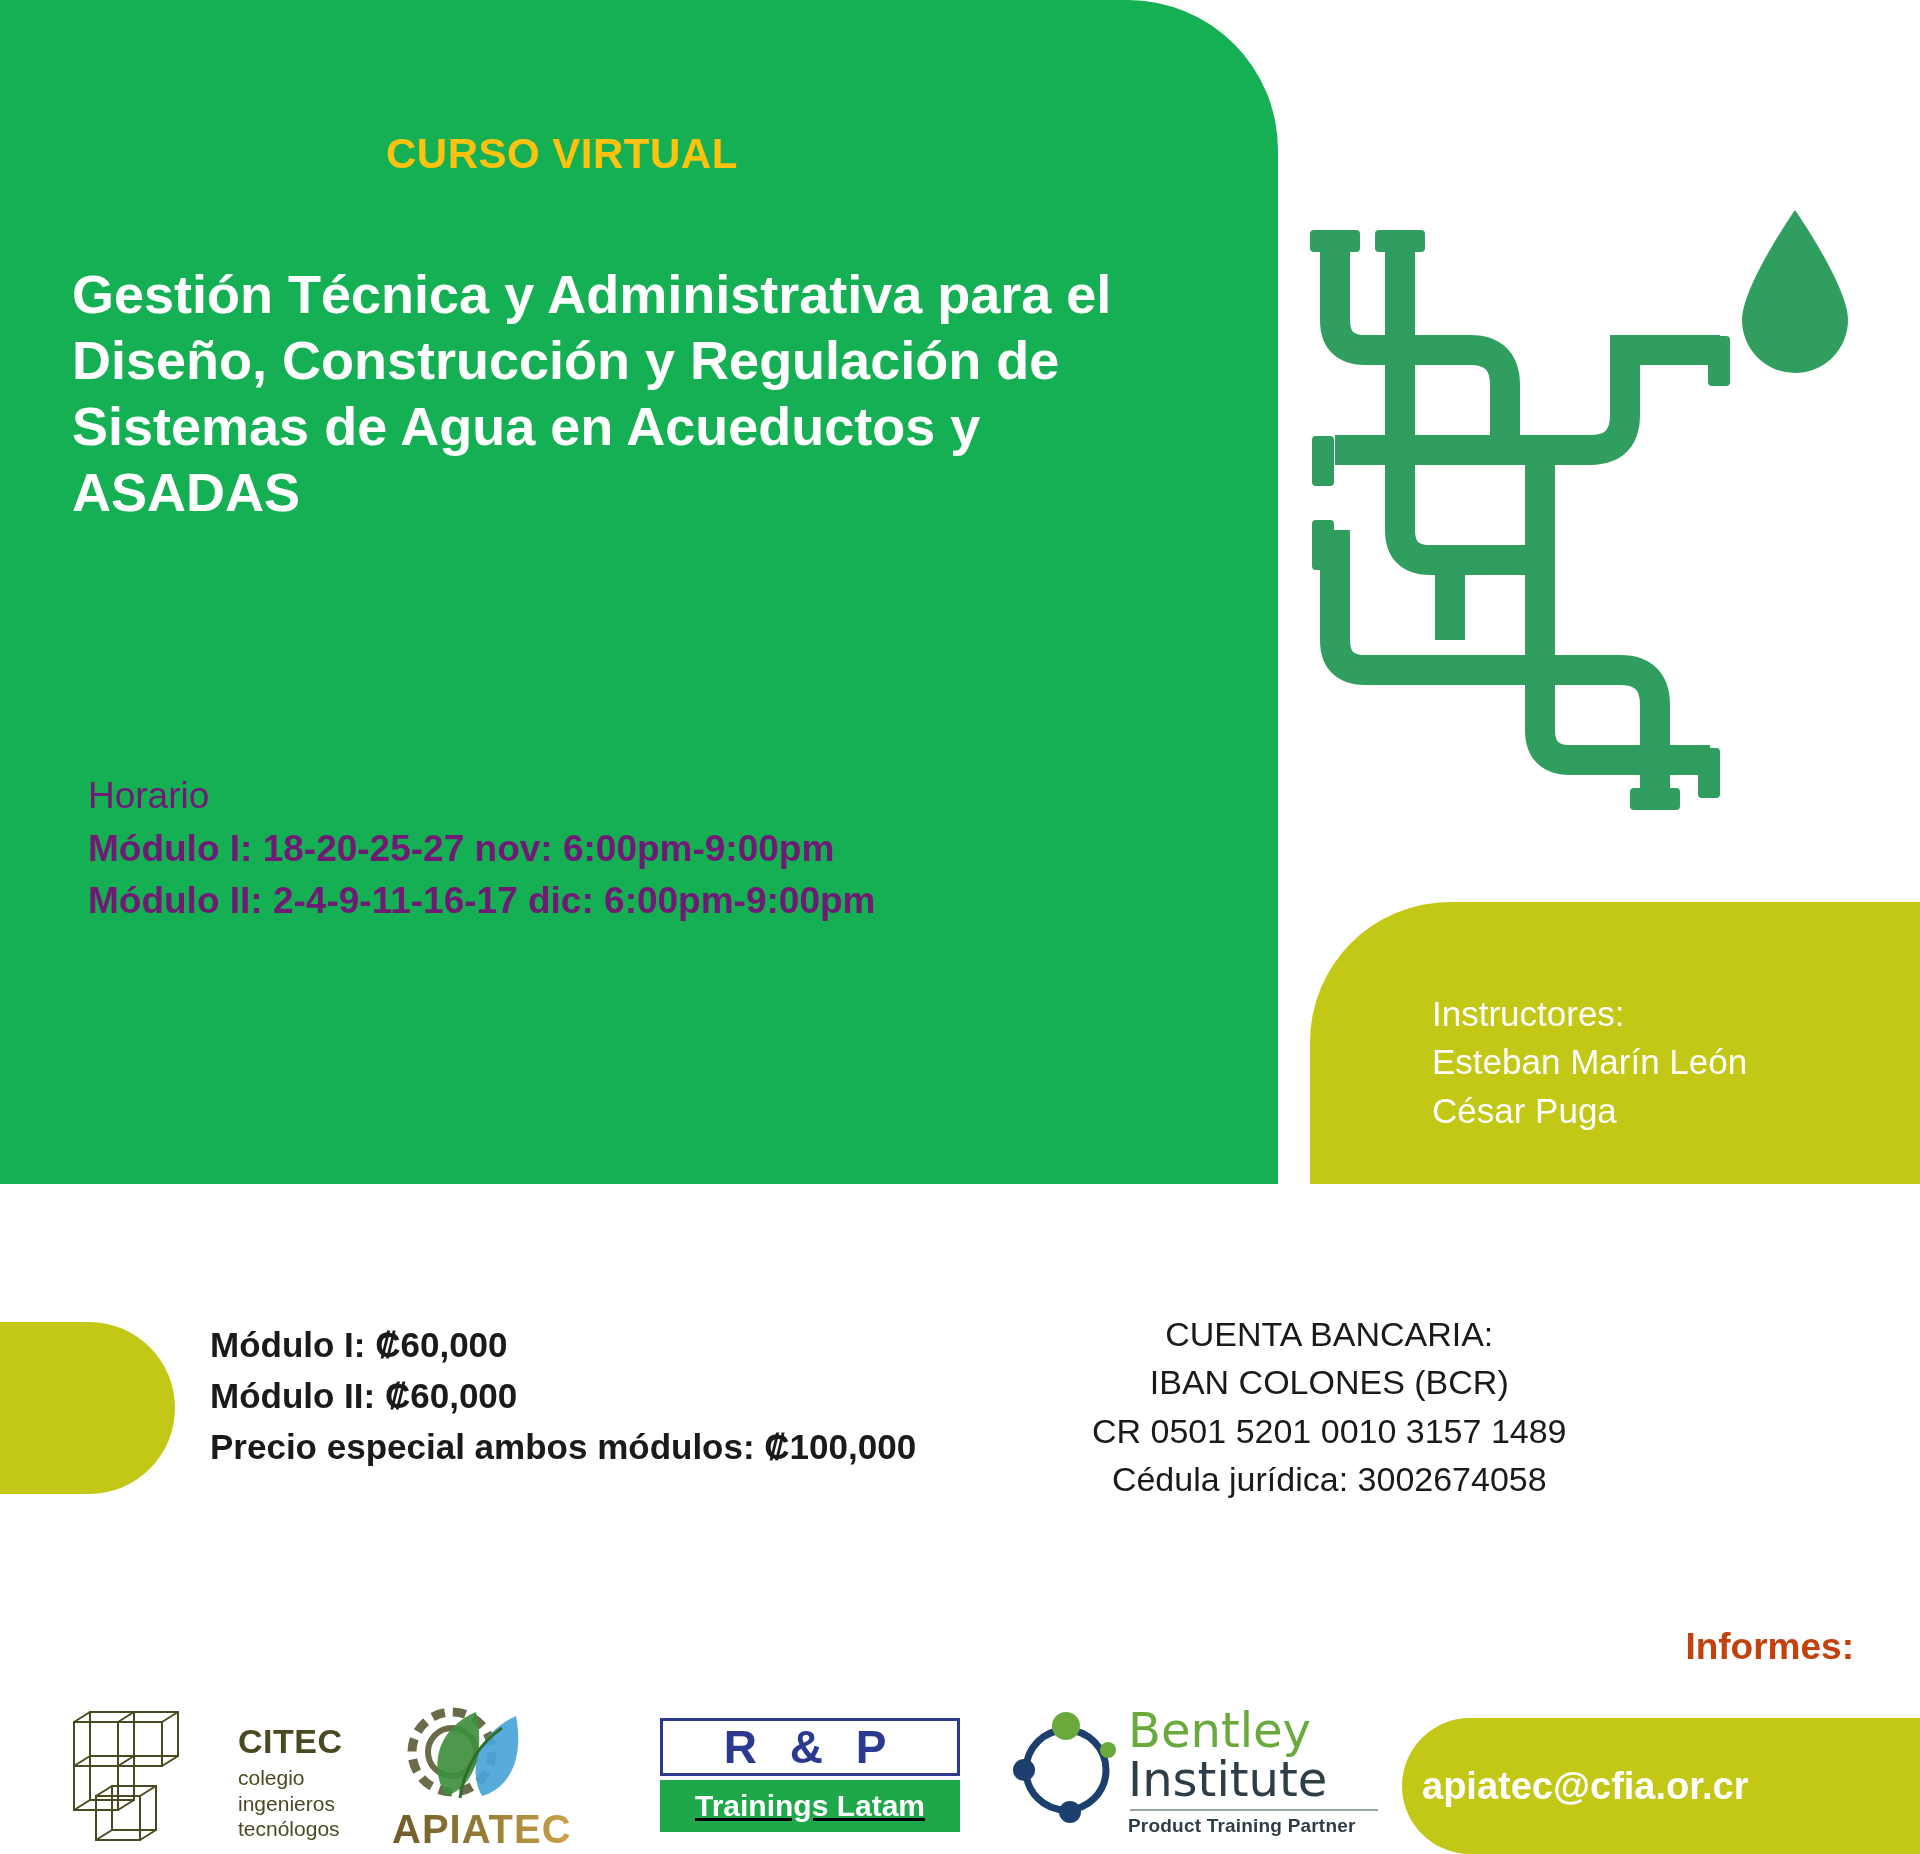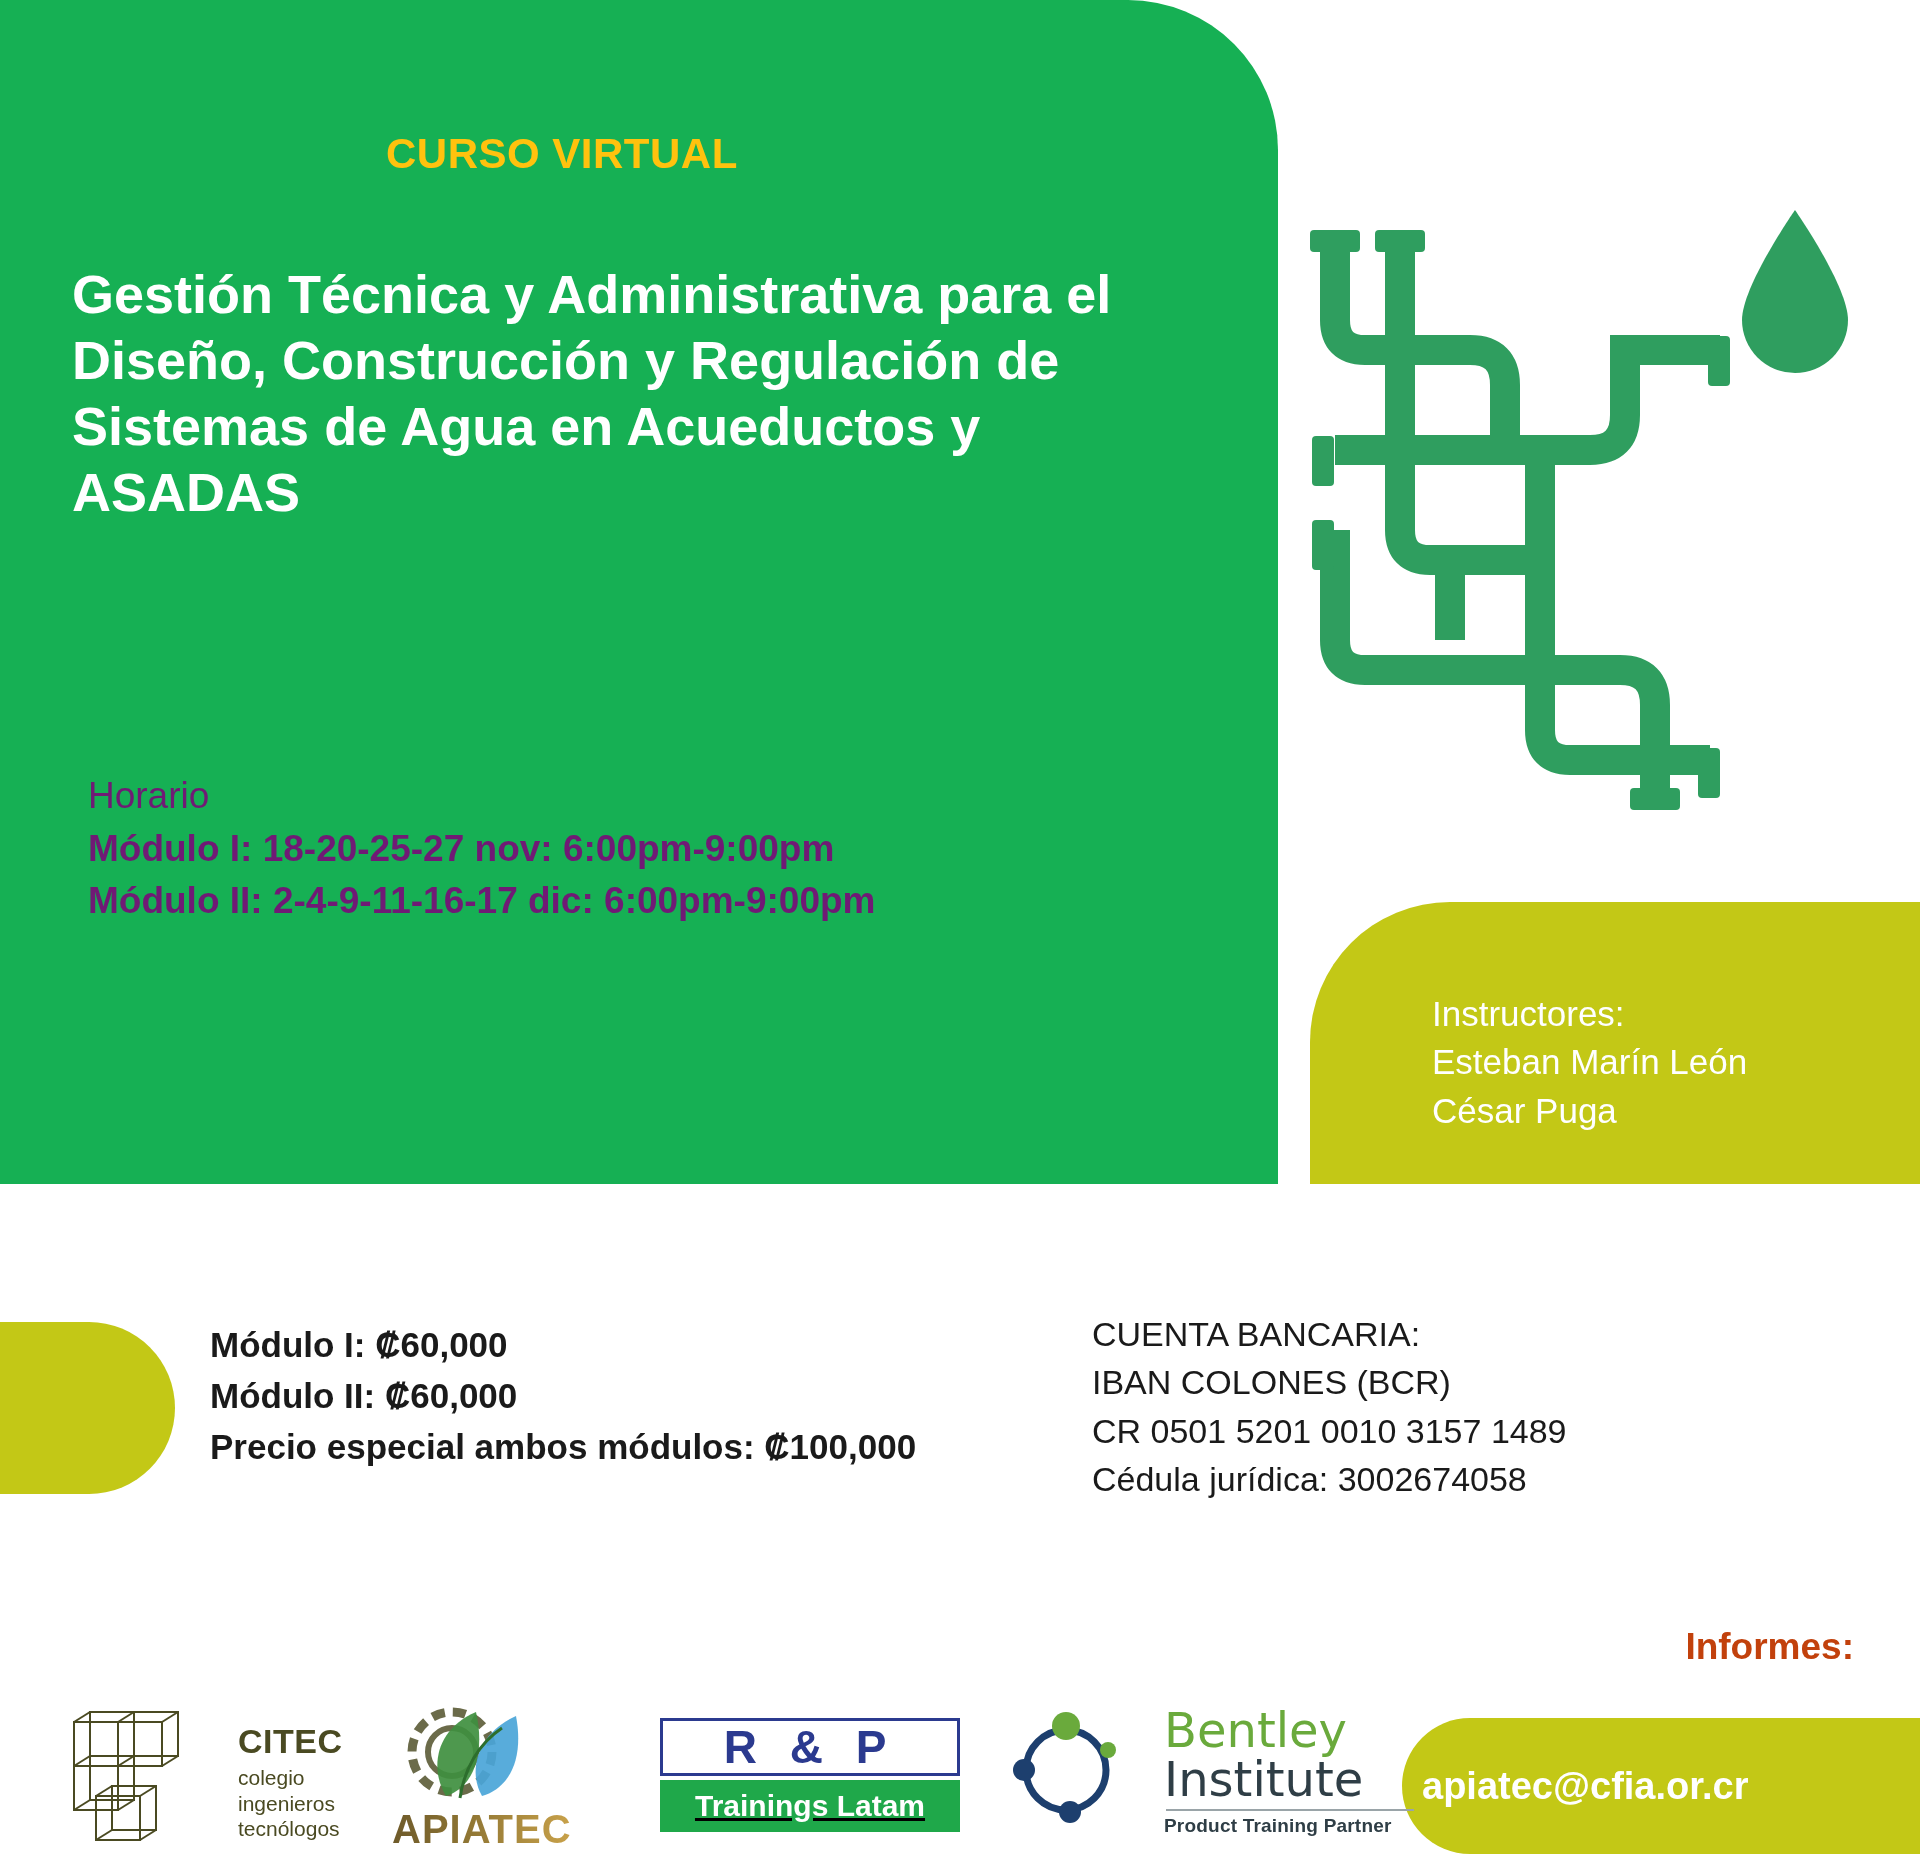--- a/index.html
+++ b/index.html
@@ -96,21 +96,21 @@
   }
   .prices span { display: block; }
 
   .bank {
     position: absolute;
     left: 1092px; top: 1310px;
     font-size: 34px;
     line-height: 1.42;
     color: #1a1a1a;
   }
-  .bank span { display: block; }
+  .bank span { display: block; text-align: center; }
 
   
   .informes-label {
     position: absolute;
     right: 66px; top: 1626px;
     font-size: 37px;
     font-weight: bold;
     color: #c2410c;
   }
   .email-pill {
@@ -171,21 +171,21 @@
   .rp-bot {
     margin-top: 4px;
     background: #1fa84a;
     height: 52px;
     display: flex; align-items: center; justify-content: center; text-decoration: underline;
   }
   .rp-bot span { font-size: 30px; font-weight: bold; color: #ffffff; }
 
   
   .logo-bentley { left: 950px; top: 6px; width: 400px; height: 146px; }
-  .bentley-text { position: absolute; left: 118px; top: 0px; margin-left: 36px; }
+  .bentley-text { position: absolute; left: 118px; top: 0px; }
   .bentley-1 { font-size: 48px; color: #6aaa3c; font-family: "DejaVu Sans", sans-serif; line-height: 1.0; }
   .bentley-2 { font-size: 48px; color: #2f3e46; font-family: "DejaVu Sans", sans-serif; line-height: 1.05; }
   .bentley-rule { width: 248px; height: 2px; background: #9aa4a8; margin: 5px 0 4px 2px; }
   .bentley-3 { font-size: 19px; font-weight: bold; color: #2f3e46; letter-spacing: 0.2px; }
 </style>
 </head>
 <body>
 
 <div class="poster">
 

